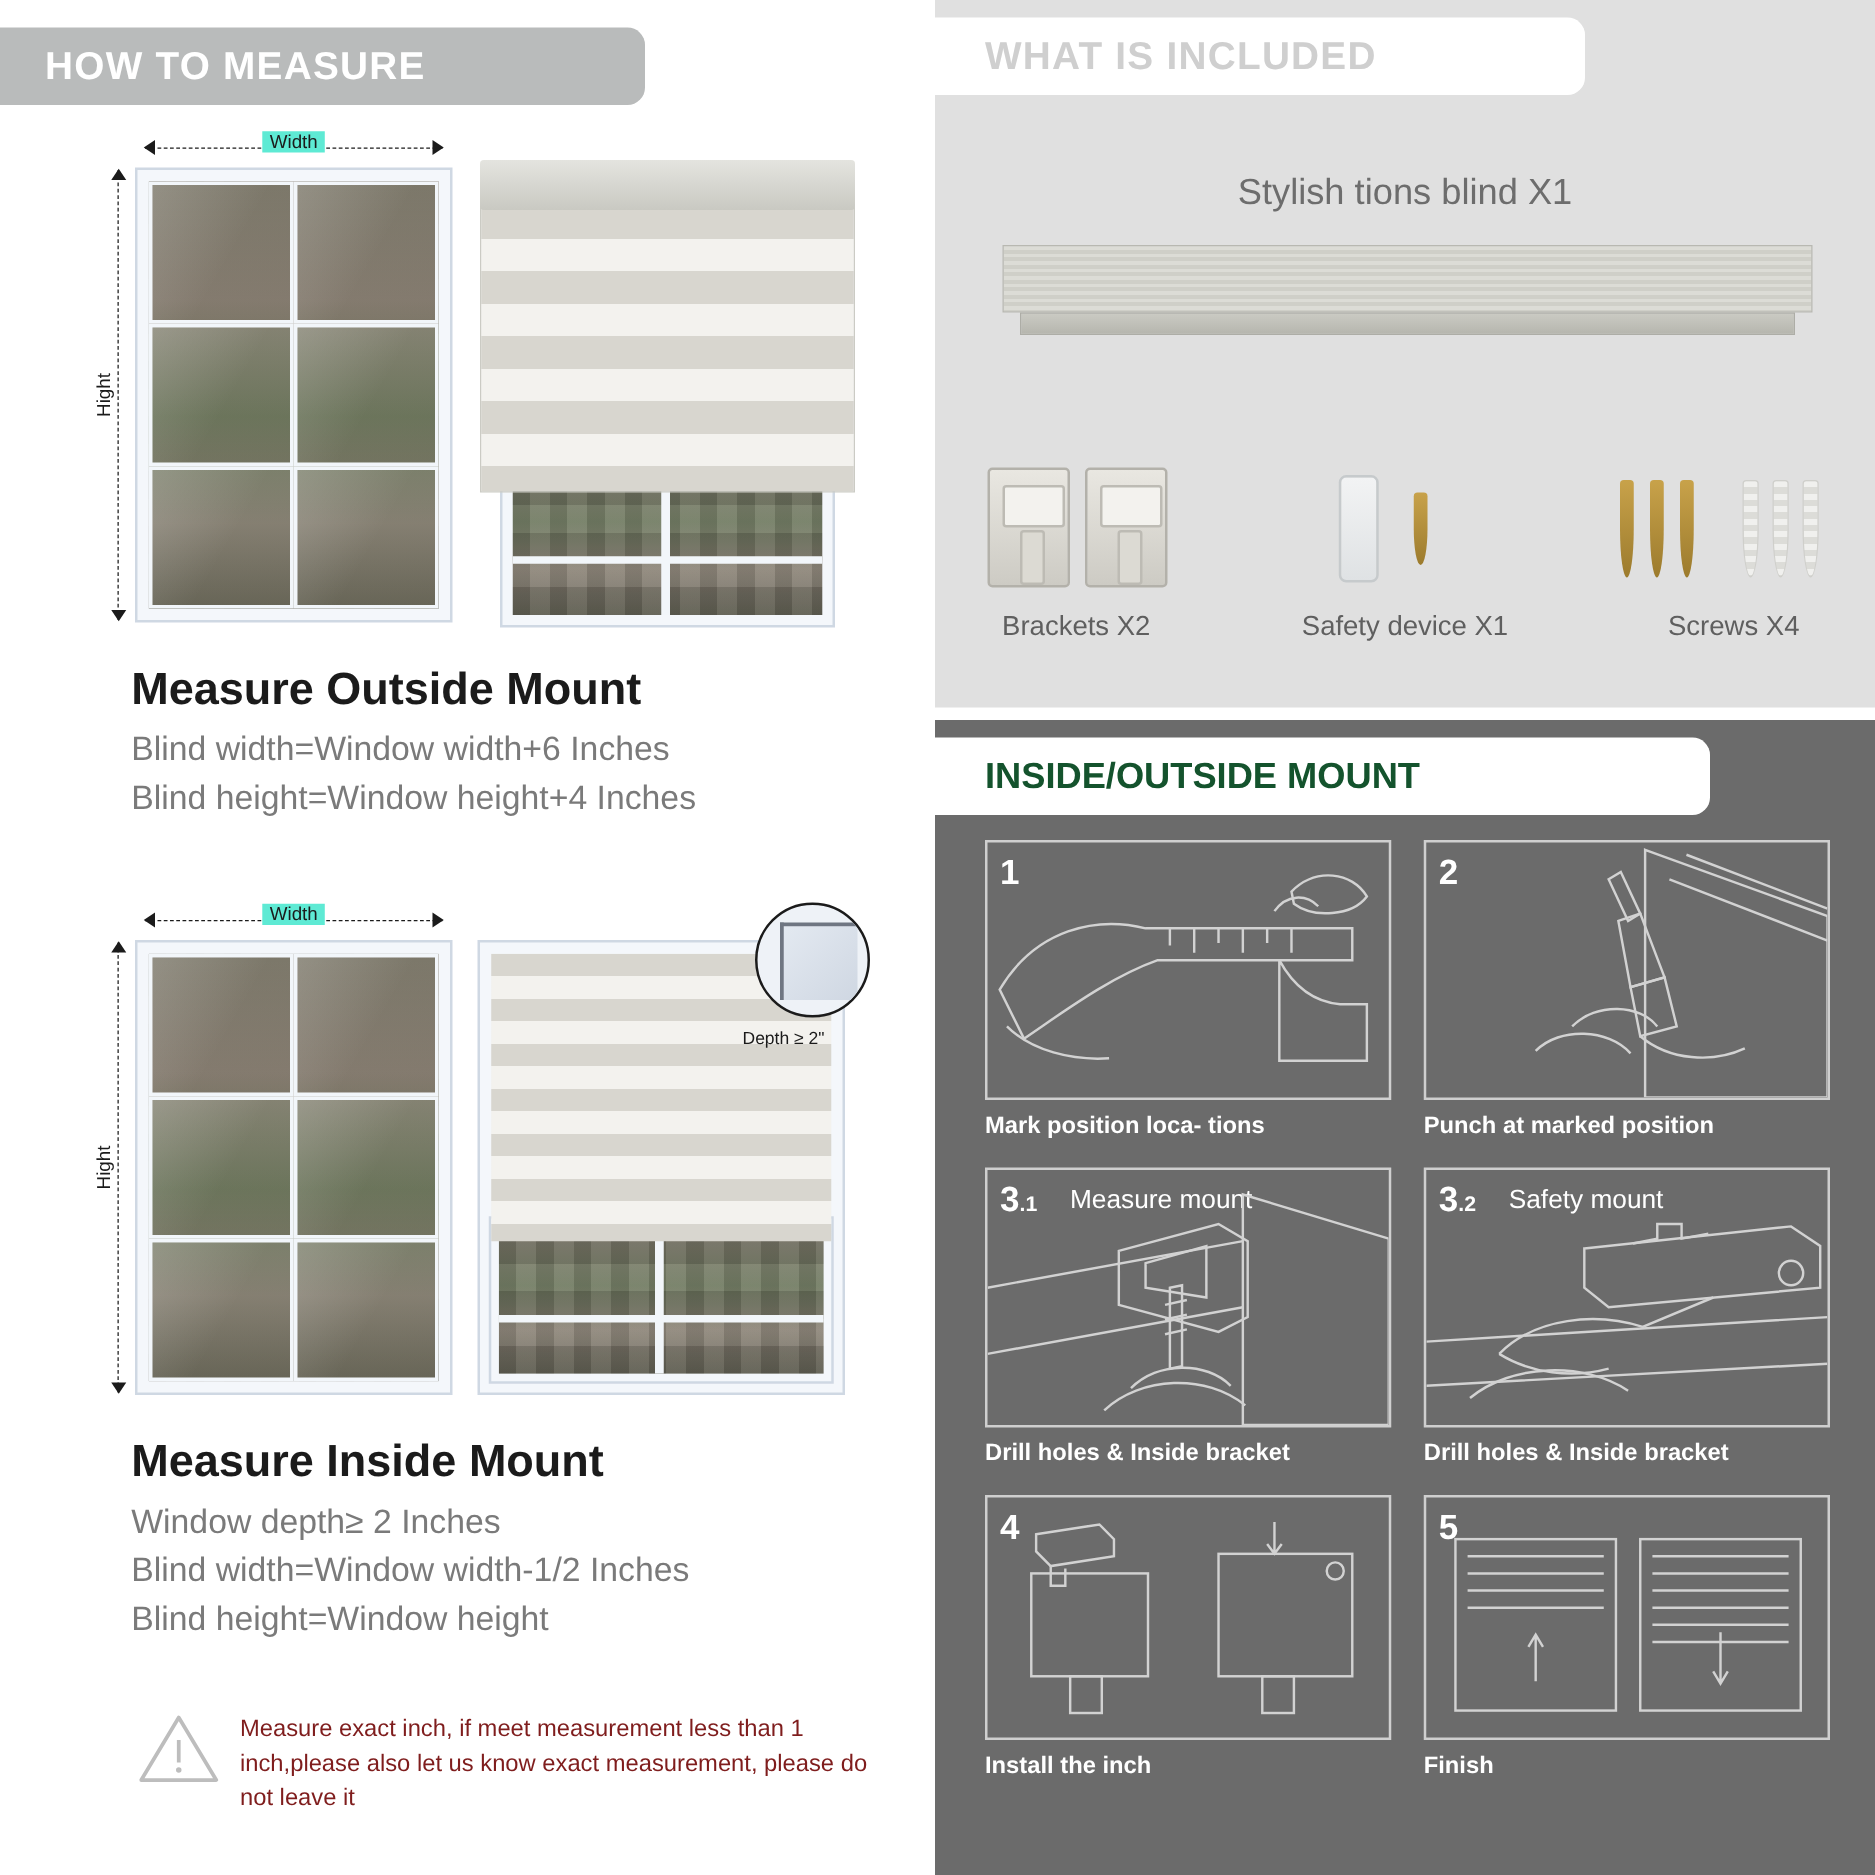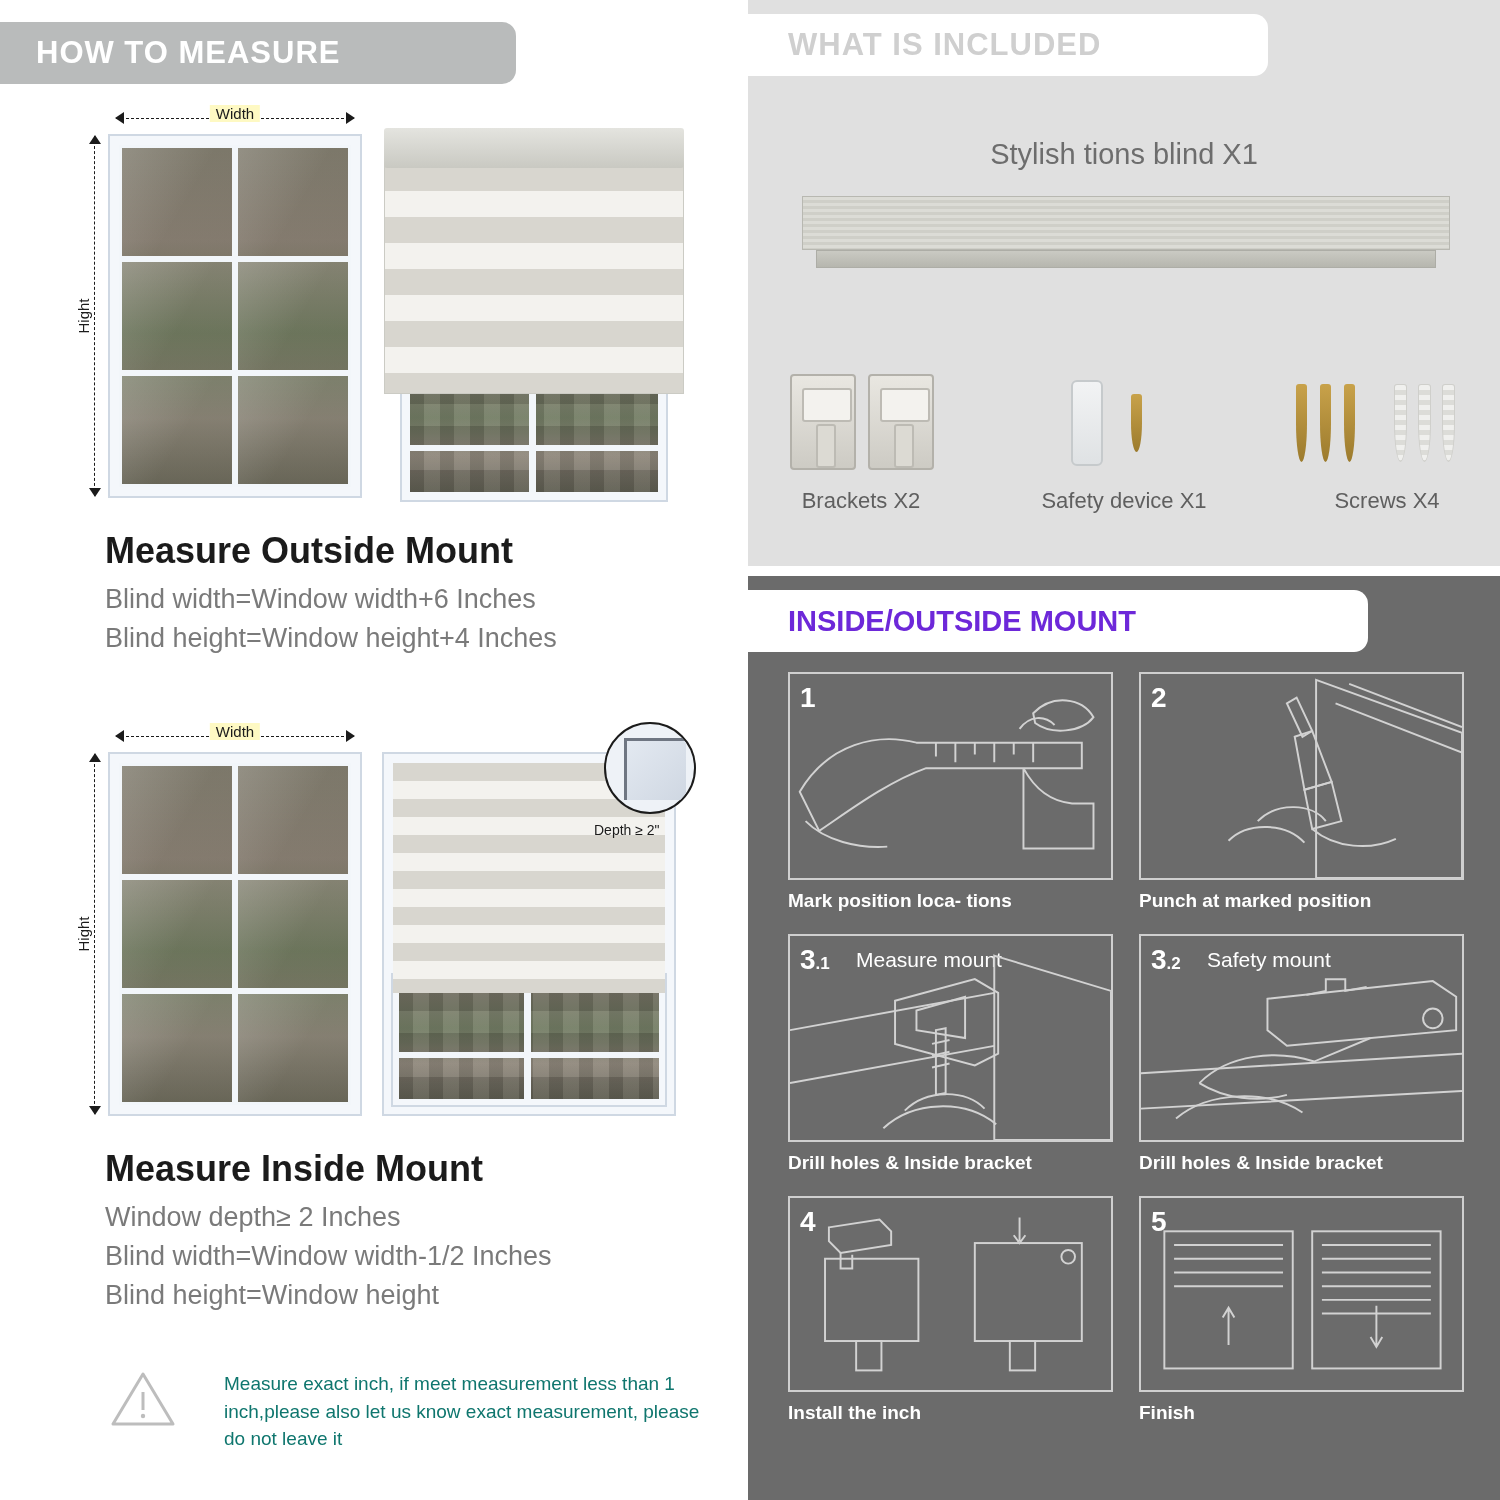--- a/index.html
+++ b/index.html
@@ -28,21 +28,21 @@
   }
   .banner.left-banner { width: 516px; margin-top: 22px; }
 
   
   .measure-block { position: relative; }
   .dim-row {
     position: relative; height: 26px;
   }
   .width-label {
     position: absolute; top: -7px; left: 50%; transform: translateX(-50%);
-    font-size: 15px; color: #1b1b1b; background: #fef9c3; padding: 0 6px;
+    font-size: 15px; color: #1b1b1b; background: #5eead4; padding: 0 6px;
   }
   .dashed-h {
     position: absolute; top: 6px; left: 0; right: 0;
     border-top: 1.5px dashed #1b1b1b;
   }
   .arrow-l, .arrow-r {
     position: absolute; top: 0px; width: 0; height: 0;
     border-top: 6px solid transparent; border-bottom: 6px solid transparent;
   }
   .arrow-l { left: -1px; border-right: 9px solid #1b1b1b; }
@@ -139,21 +139,21 @@
   .depth-caption {
     position: absolute; font-size: 14px; color: #1b1b1b;
   }
 
   .note-box {
     position: absolute; display: flex; gap: 16px; align-items: flex-start;
   }
   .warn-tri {
     width: 66px; height: 58px; flex: 0 0 auto; position: relative;
   }
-  .note-text { font-size: 19px; color: #0f766e; line-height: 1.45; margin-left: 32px; }
+  .note-text { font-size: 19px; color: #7f1d1d; line-height: 1.45; }
 
   
   .right-col {
     position: absolute; left: 748px; top: 0; width: 752px; height: 1140px;
   }
   .included-panel {
     position: absolute; left: 0; top: 0; width: 752px; height: 566px;
     background: #e0e0e0;
   }
   .white-tab {
@@ -216,21 +216,21 @@
     background: repeating-linear-gradient(180deg,#f0f0ee 0 5px,#dcdcd8 5px 10px);
     border: 1px solid #cfcfcb; border-radius: 3px 3px 50% 50%;
   }
 
   .mount-panel {
     position: absolute; left: 0; top: 576px; width: 752px; height: 924px;
     background: #6b6b6b;
   }
   .mount-tab {
     position: absolute; left: 0; top: 14px;
-    height: 62px; background: #ffffff; color: #6d28d9;
+    height: 62px; background: #ffffff; color: #14532d;
     font-size: 29px; font-weight: bold;
     display: flex; align-items: center; padding: 0 30px 0 40px;
     border-top-right-radius: 14px; border-bottom-right-radius: 14px;
   }
   .steps {
     position: absolute; left: 40px; top: 96px; width: 676px;
     display: grid; grid-template-columns: 1fr 1fr; gap: 22px 26px;
   }
   .step { }
   .step-art {

